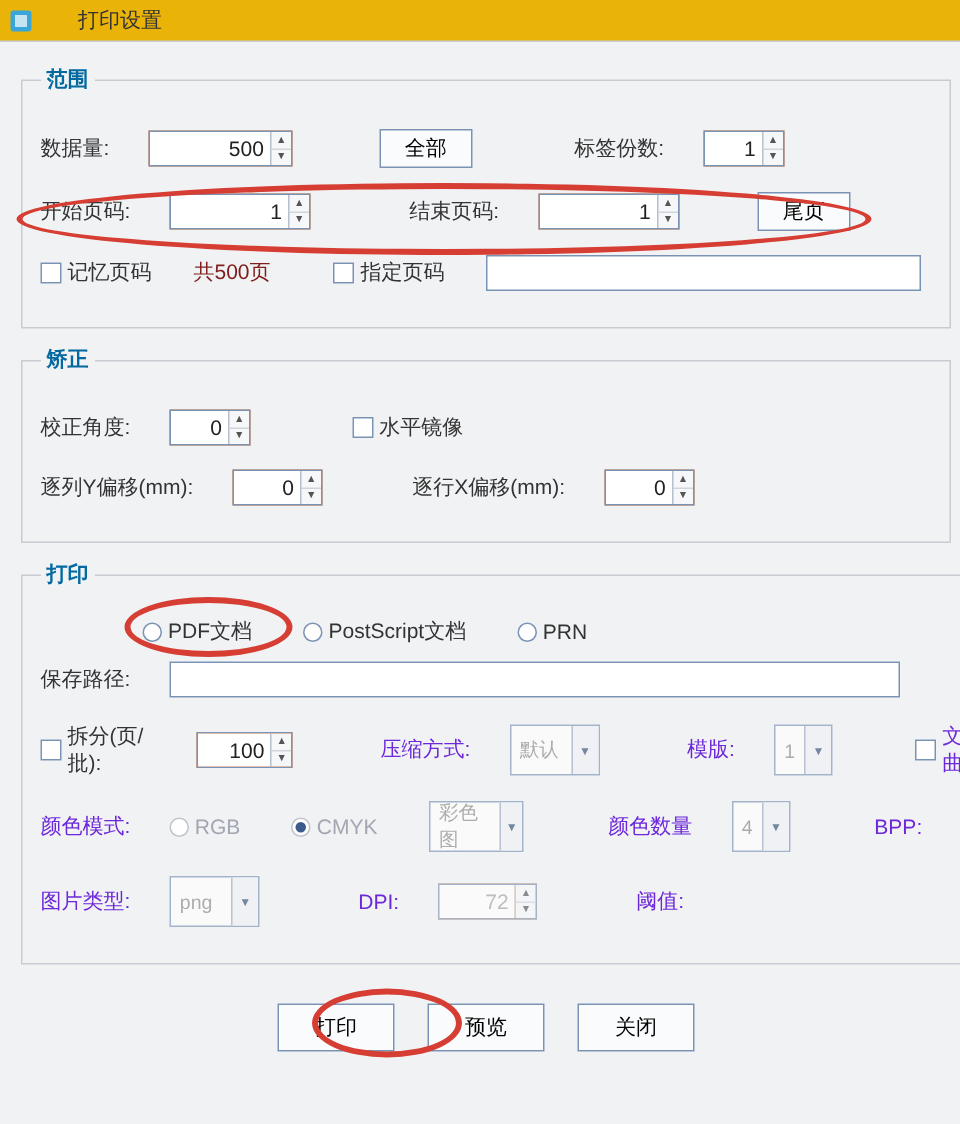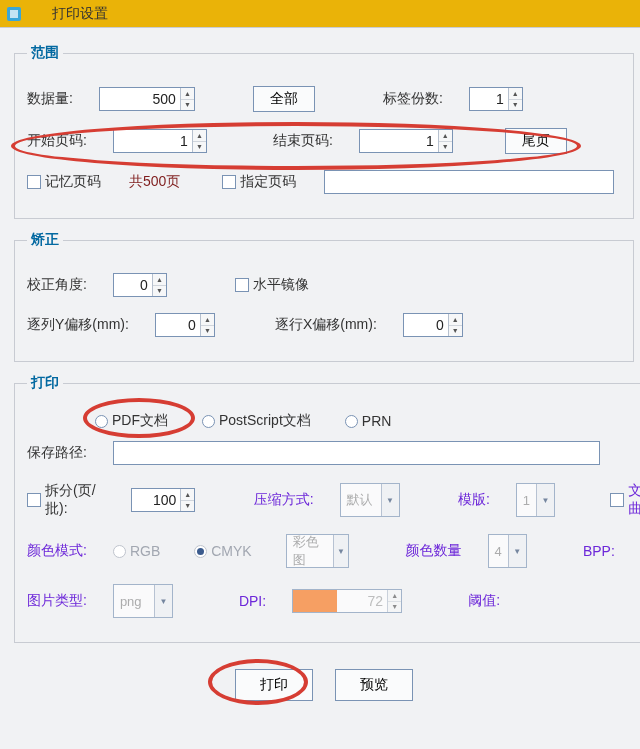--- a/index.html
+++ b/index.html
@@ -394,32 +394,33 @@
   </div>
 
   <div class="row tight">
     <span class="lbl dis-text">图片类型:</span>
     <span class="combo dis">
           <span class="val">png</span>
           <span class="drop">▼</span>
         </span>
     <span style="width:26px"></span>
     <span class="lbl dis-text">DPI:</span>
-    <span class="spin" style="opacity:.65;padding-left:44px;">
+    <span class="spin" style="opacity:.65;">
       <input style="width: 50px; color: rgb(162, 162, 162);" value="72">
       <span class="arrows">
             <span>▲</span>
             <span>▼</span>
           </span>
     </span>
     <span style="width:26px"></span>
     <span class="lbl dis-text">阈值:</span>
   </div>
 </fieldset>
 
 <div class="footer">
   <button class="btn big">打印</button>
   <button class="btn big">预览</button>
+  <button class="btn big">关闭</button>
 
   <div class="ellipse" style="left:194px; top:4px; width:100px; height:46px;"></div>
 </div>
 
 </div>
 
 </body></html>

